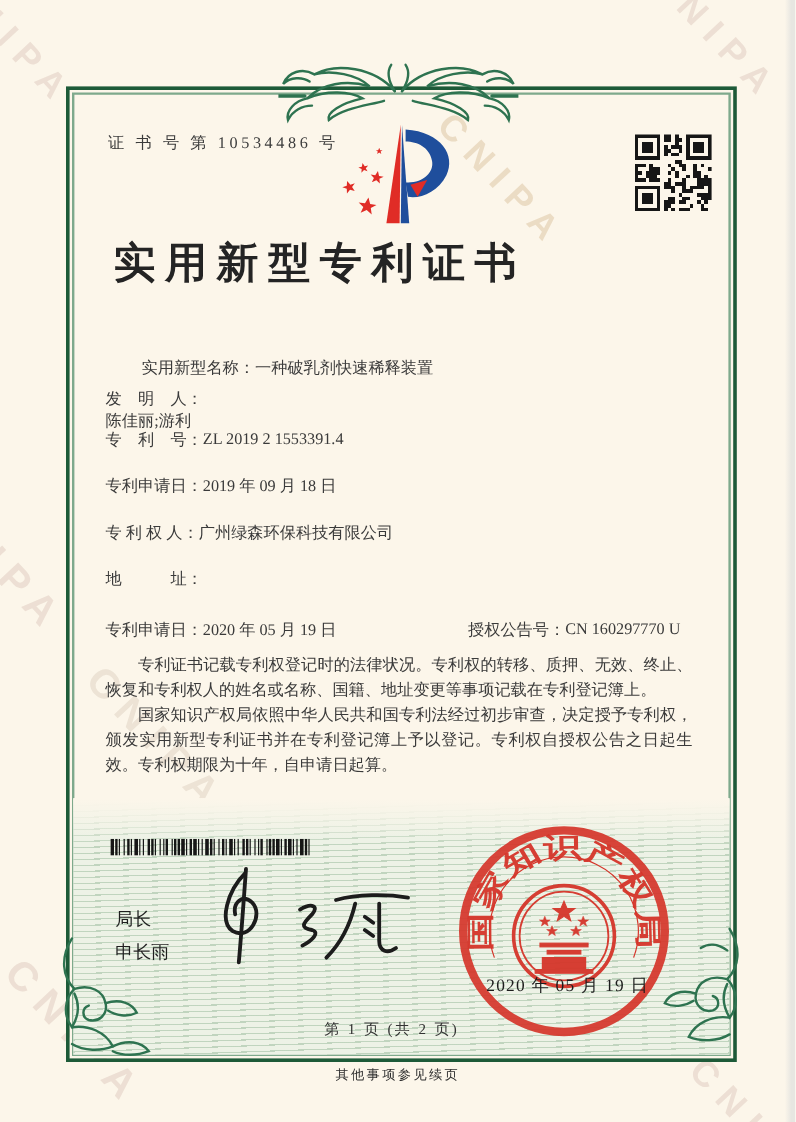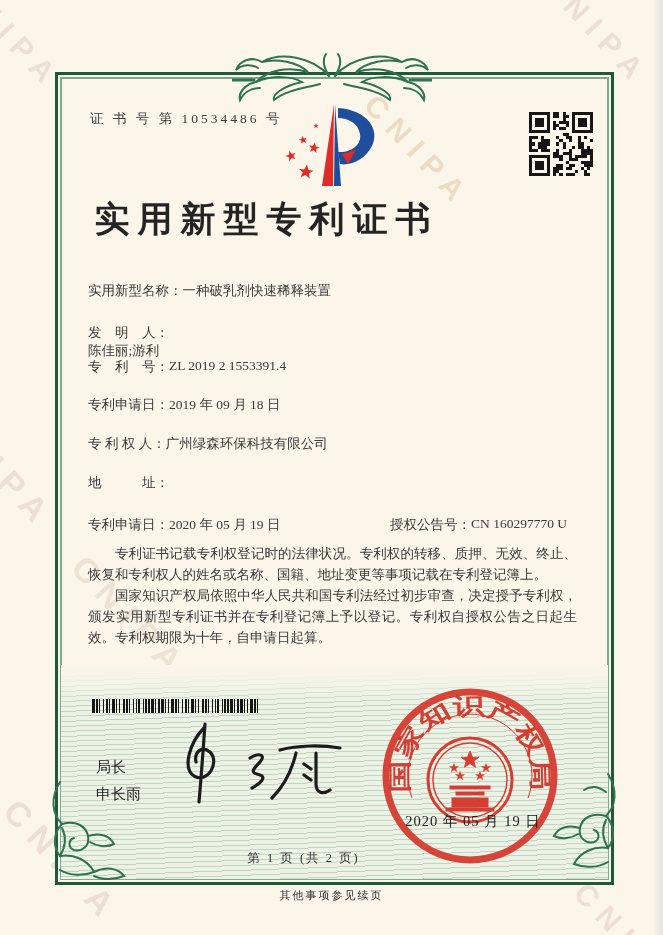--- a/index.html
+++ b/index.html
@@ -36,21 +36,21 @@
     line-height:21px;text-align:justify;}
   .legal p{margin:0;text-indent:2em;}
   .barcode{position:absolute;left:92px;top:699px;}
   .director{position:absolute;left:96px;top:753px;font-family:"Liberation Sans",sans-serif;
     font-size:15px;color:#1f1f1f;line-height:27px;}
   .signature{position:absolute;left:168px;top:722px;}
   .seal{position:absolute;left:380px;top:686px;}
   .seal-date{position:absolute;left:398px;top:812px;width:150px;text-align:center;
     font-size:14.5px;color:#1d1d1d;letter-spacing:1px;}
   .page-num{position:absolute;left:0;top:850px;width:607px;text-align:center;
-    font-size:12.5px;letter-spacing:2px;color:#333;}
+    font-size:12.5px;letter-spacing:2px;color:#333;padding-left:23px;}
   .foot-note{position:absolute;left:0;top:888px;width:663px;text-align:center;
     font-size:11px;letter-spacing:2px;color:#2e2e2e;}
   .logo{position:absolute;left:278px;top:98px;}
   .qr{position:absolute;left:529px;top:112px;}
   .orn{position:absolute;pointer-events:none;}
 </style>
 </head>
 <body>
 
 <div class="page">
@@ -253,21 +253,21 @@
       <rect x="15" y="1" width="5" height="5" fill="#fcf6ea"></rect>
       <rect x="16" y="2" width="3" height="3" fill="#161616"></rect>
       <rect x="0" y="14" width="7" height="7" fill="#161616"></rect>
       <rect x="1" y="15" width="5" height="5" fill="#fcf6ea"></rect>
       <rect x="2" y="16" width="3" height="3" fill="#161616"></rect>
     </svg>
 
   <div class="title">实用新型专利证书</div>
 
   <div class="info">
-    <div class="row" style="top:4px;"><span class="lab">实用新型名称：</span><span class="val">一种破乳剂快速稀释装置</span></div>
+    <div class="row" style="top:20px;margin-left:30px;"><span class="lab">实用新型名称：</span><span class="val">一种破乳剂快速稀释装置</span></div>
     <div class="row" style="top:46px;flex-direction:column;"><span class="lab">发　明　人：</span><span class="val">陈佳丽;游利</span></div>
     <div class="row" style="top:80px;"><span class="lab">专　利　号：</span><span class="val">ZL 2019 2 1553391.4</span></div>
     <div class="row" style="top:118px;justify-content:space-between;"><span class="lab">专利申请日：</span><span class="val">2019 年 09 月 18 日</span></div>
     <div class="row" style="top:157px;"><span class="lab">专 利 权 人：</span><span class="val">广州绿森环保科技有限公司</span></div>
     <div class="row addr-wrap" style="top:196px;">
       <span class="lab">地　　　址：</span>
     </div>
     <div class="row" style="top:238px;"><span class="lab">专利申请日：</span><span class="val">2020 年 05 月 19 日</span></div>
     <div class="row" style="top:238px;left:258px;margin-left:44px;"><span class="lab">授权公告号：</span><span class="val">CN 160297770 U</span></div>
   </div>

